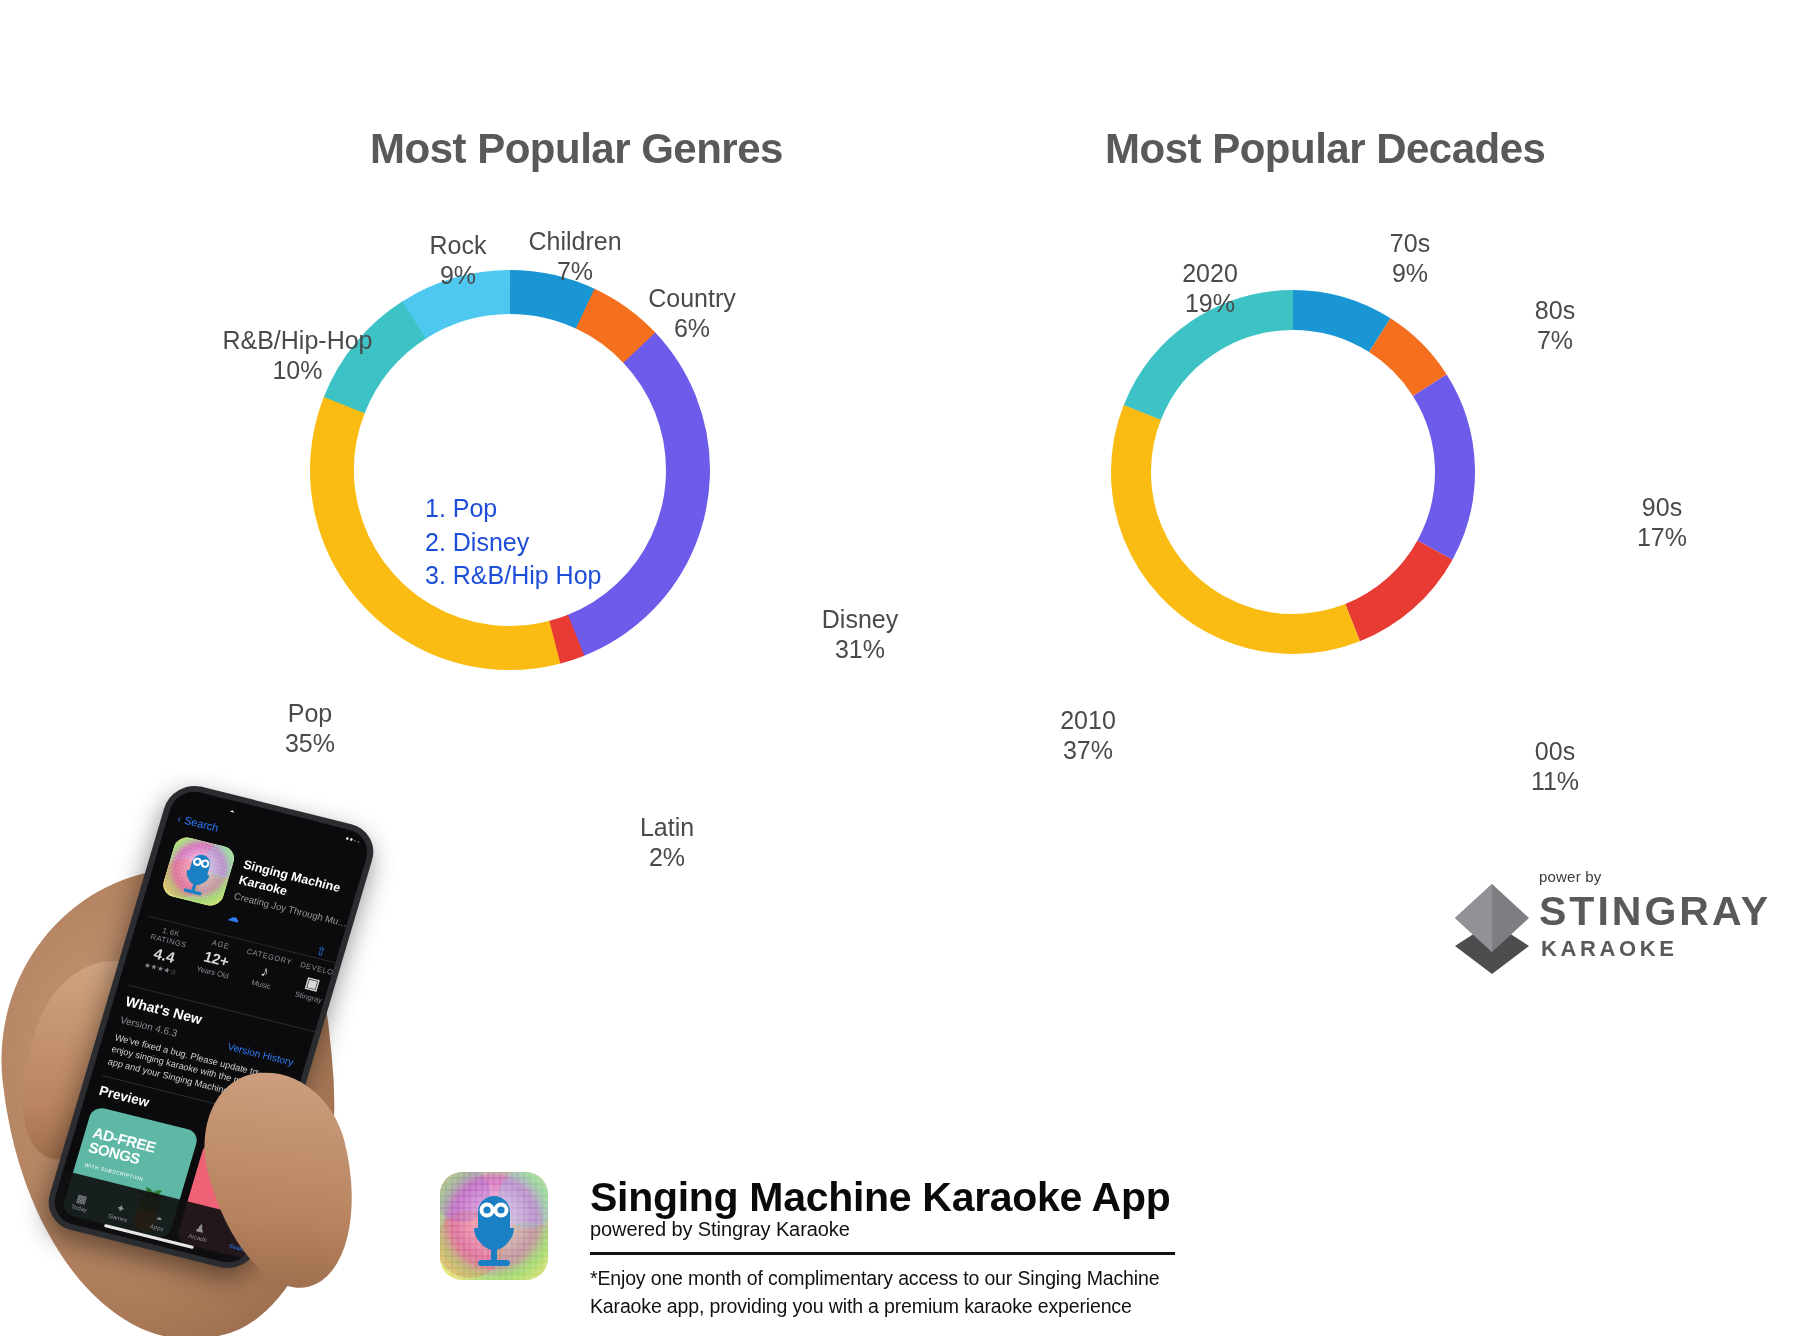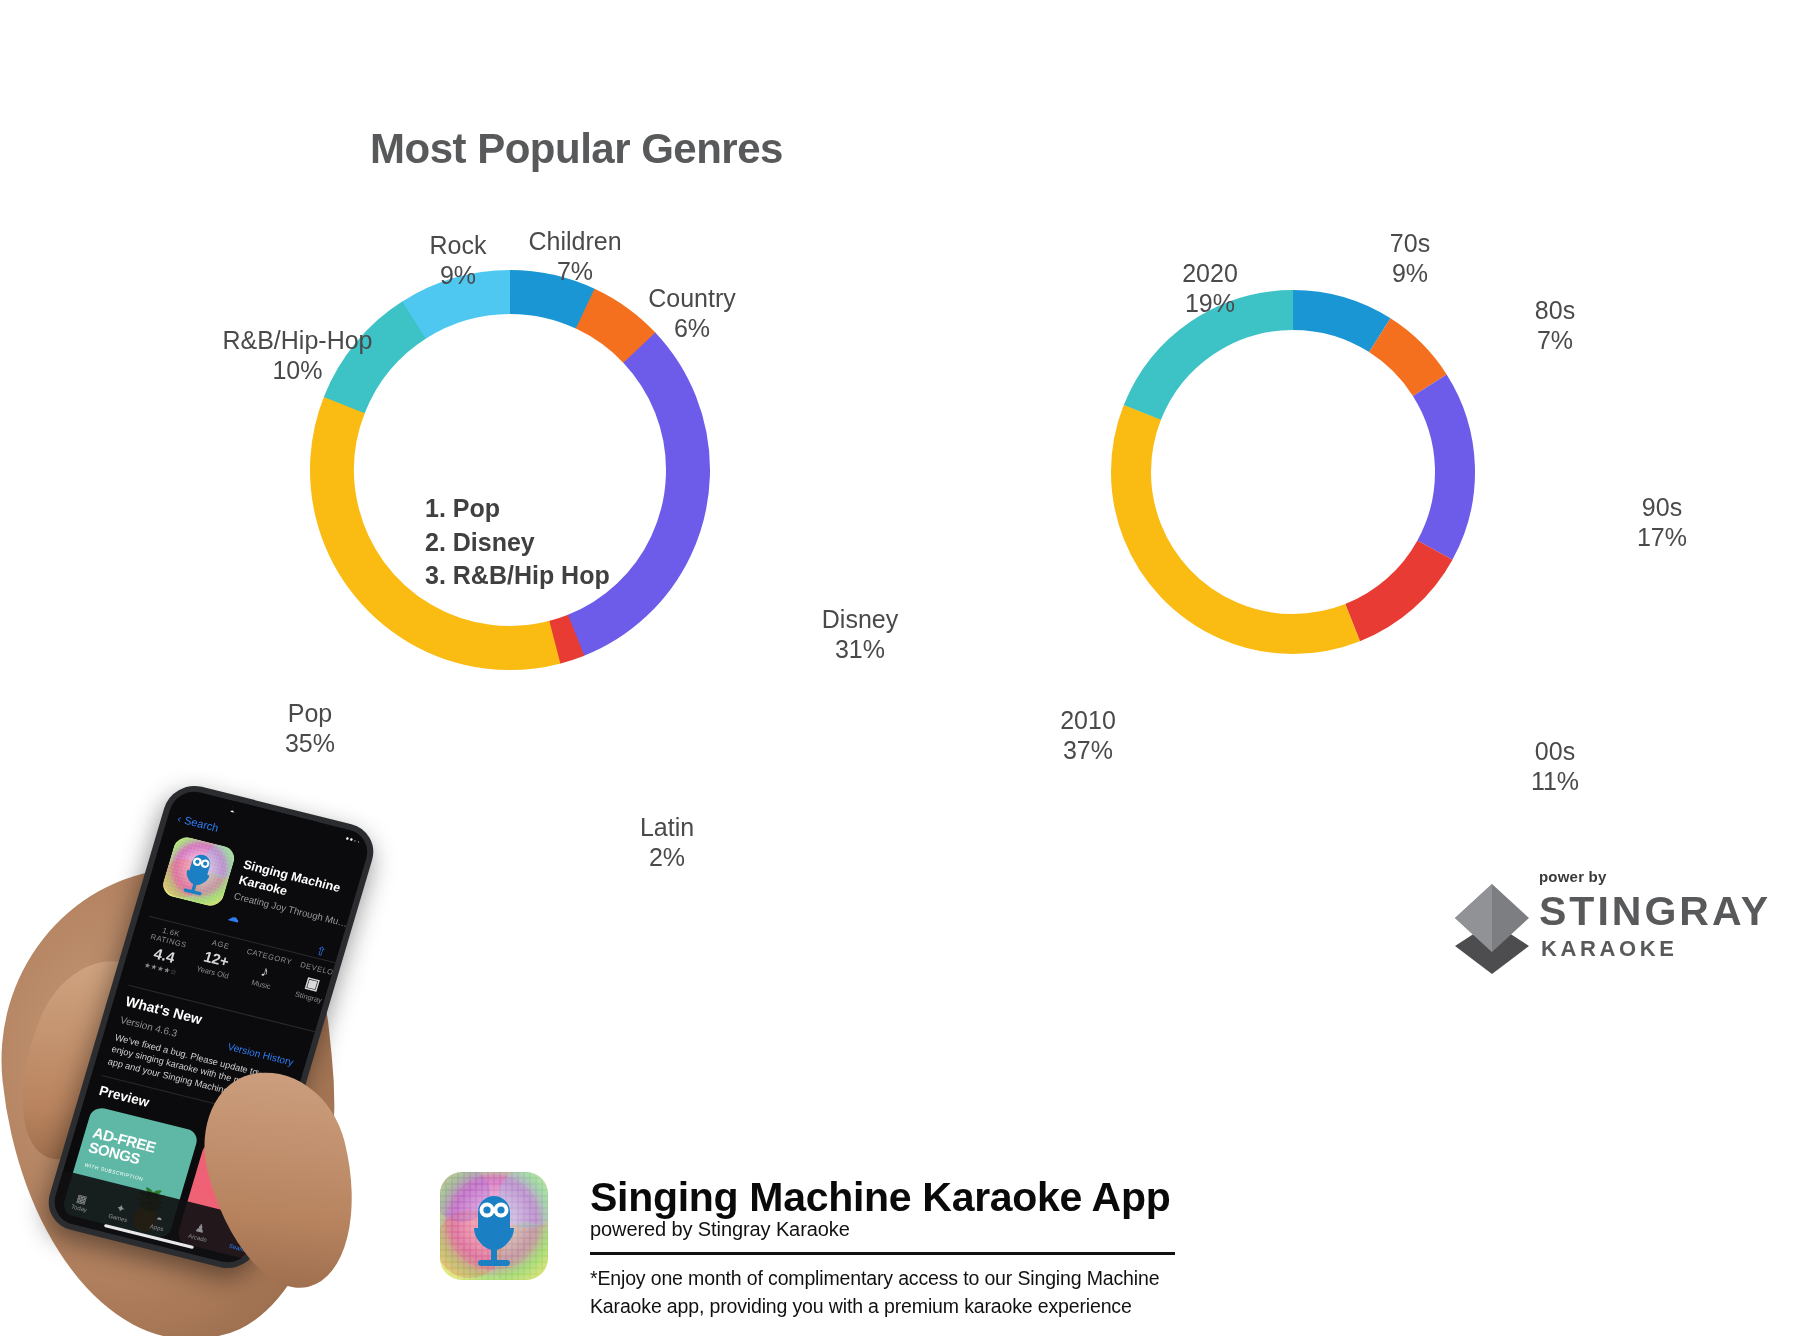--- a/index.html
+++ b/index.html
@@ -23,42 +23,42 @@
   #title-genres { left: 370px; top: 125px; }
   #title-decades { left: 1105px; top: 125px; }
 
   
   .donut-wrap { position: absolute; }
   .donut-svg { display:block; }
 
   .center-list {
     position: absolute;
     font-size: 25px;
-    font-weight: bold;
-    color: #404040;
+    font-weight: normal;
+    color: #1d4ed8;
     line-height: 1.34;
     white-space: nowrap;
   }
 
   
   .lbl {
     position: absolute;
     font-size: 25px;
     color: #4a4a4c;
     line-height: 1.2;
     white-space: nowrap;
   }
   .lbl .l2 { display:block; }
   .lbl.c { text-align: center; }
 
   
   #stingray { position: absolute; left: 1435px; top: 868px; width: 300px; height: 110px; }
   #stingray .power {
     position:absolute; left: 104px; top: 0px;
-    font-size: 15px; font-weight: bold; color:#3a3a3a; letter-spacing: 0.2px;
+    font-size: 15px; font-weight: normal; color:#3a3a3a; letter-spacing: 0.2px;
   }
   #stingray .sr-name {
     position:absolute; left: 104px; top: 20px;
     font-size: 41px; font-weight: bold; color:#58595b; letter-spacing: 3px;
   }
   #stingray .sr-sub {
     position:absolute; left: 106px; top: 68px;
     font-size: 22px; font-weight: bold; color:#58595b; letter-spacing: 3.6px;
   }
   #stingray .sr-mark { position:absolute; left: 20px; top: 16px; }
@@ -219,20 +219,21 @@
   <div class="lbl c" style="left:800px; top:604px; width:120px;">
     <span>Disney</span>
     <span class="l2">31%</span>
   </div>
 
   <div class="lbl c" style="left:612px; top:812px; width:110px;">
     <span>Latin</span>
     <span class="l2">2%</span>
   </div>
 
+  <div class="chart-title" id="title-decades">Most Popular Decades</div>
 
   <div class="donut-wrap" id="donut-decades" style="left:1093px; top:272px; width:400px; height:400px;">
     <svg class="donut-svg" width="400" height="400" viewBox="0 0 400 400">
       <g transform="translate(200,200)">
 
         <circle r="162" fill="none" stroke="#1996d3" stroke-width="40" stroke-dasharray="91.61 926.4" transform="rotate(-90)"></circle>
         <circle r="162" fill="none" stroke="#f4701f" stroke-width="40" stroke-dasharray="71.25 946.8" transform="rotate(-57.6)"></circle>
         <circle r="162" fill="none" stroke="#6c5ce9" stroke-width="40" stroke-dasharray="173.05 845.0" transform="rotate(-32.4)"></circle>
         <circle r="162" fill="none" stroke="#e83b34" stroke-width="40" stroke-dasharray="111.97 906.0" transform="rotate(28.8)"></circle>
         <circle r="162" fill="none" stroke="#fabc13" stroke-width="40" stroke-dasharray="376.62 641.4" transform="rotate(68.4)"></circle>

